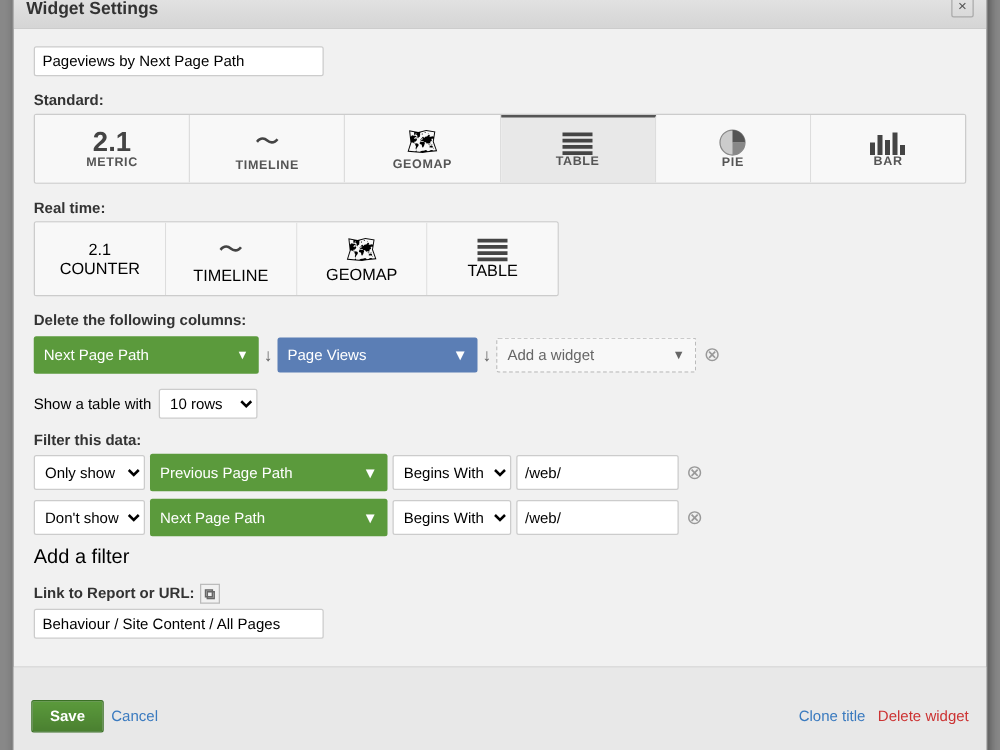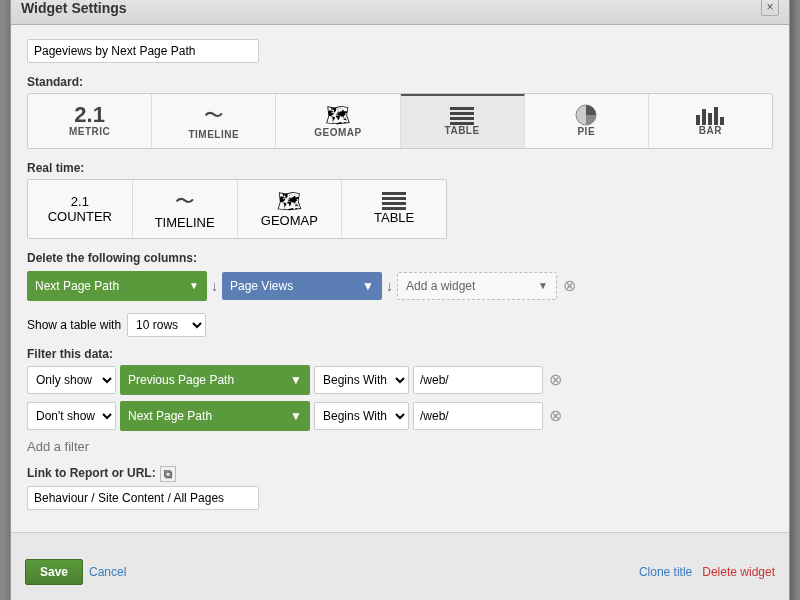--- a/index.html
+++ b/index.html
@@ -226,22 +226,22 @@
     .filter-value-input {
       border: 1px solid #ccc;
       border-radius: 2px;
       padding: 4px 6px;
       font-size: 12px;
       width: 130px;
       height: 28px;
       background: white;
     }
     .add-filter-link {
-      color: #737373;
-      font-size: 13px;
+      color: #000000;
+      font-size: 16px;
       cursor: pointer;
       text-decoration: none;
       margin-top: 2px;
       display: inline-block;
     }
     .dialog-footer {
       background: #e8e8e8;
       border-top: 1px solid #ccc;
       padding: 26px 14px;
       display: flex;

